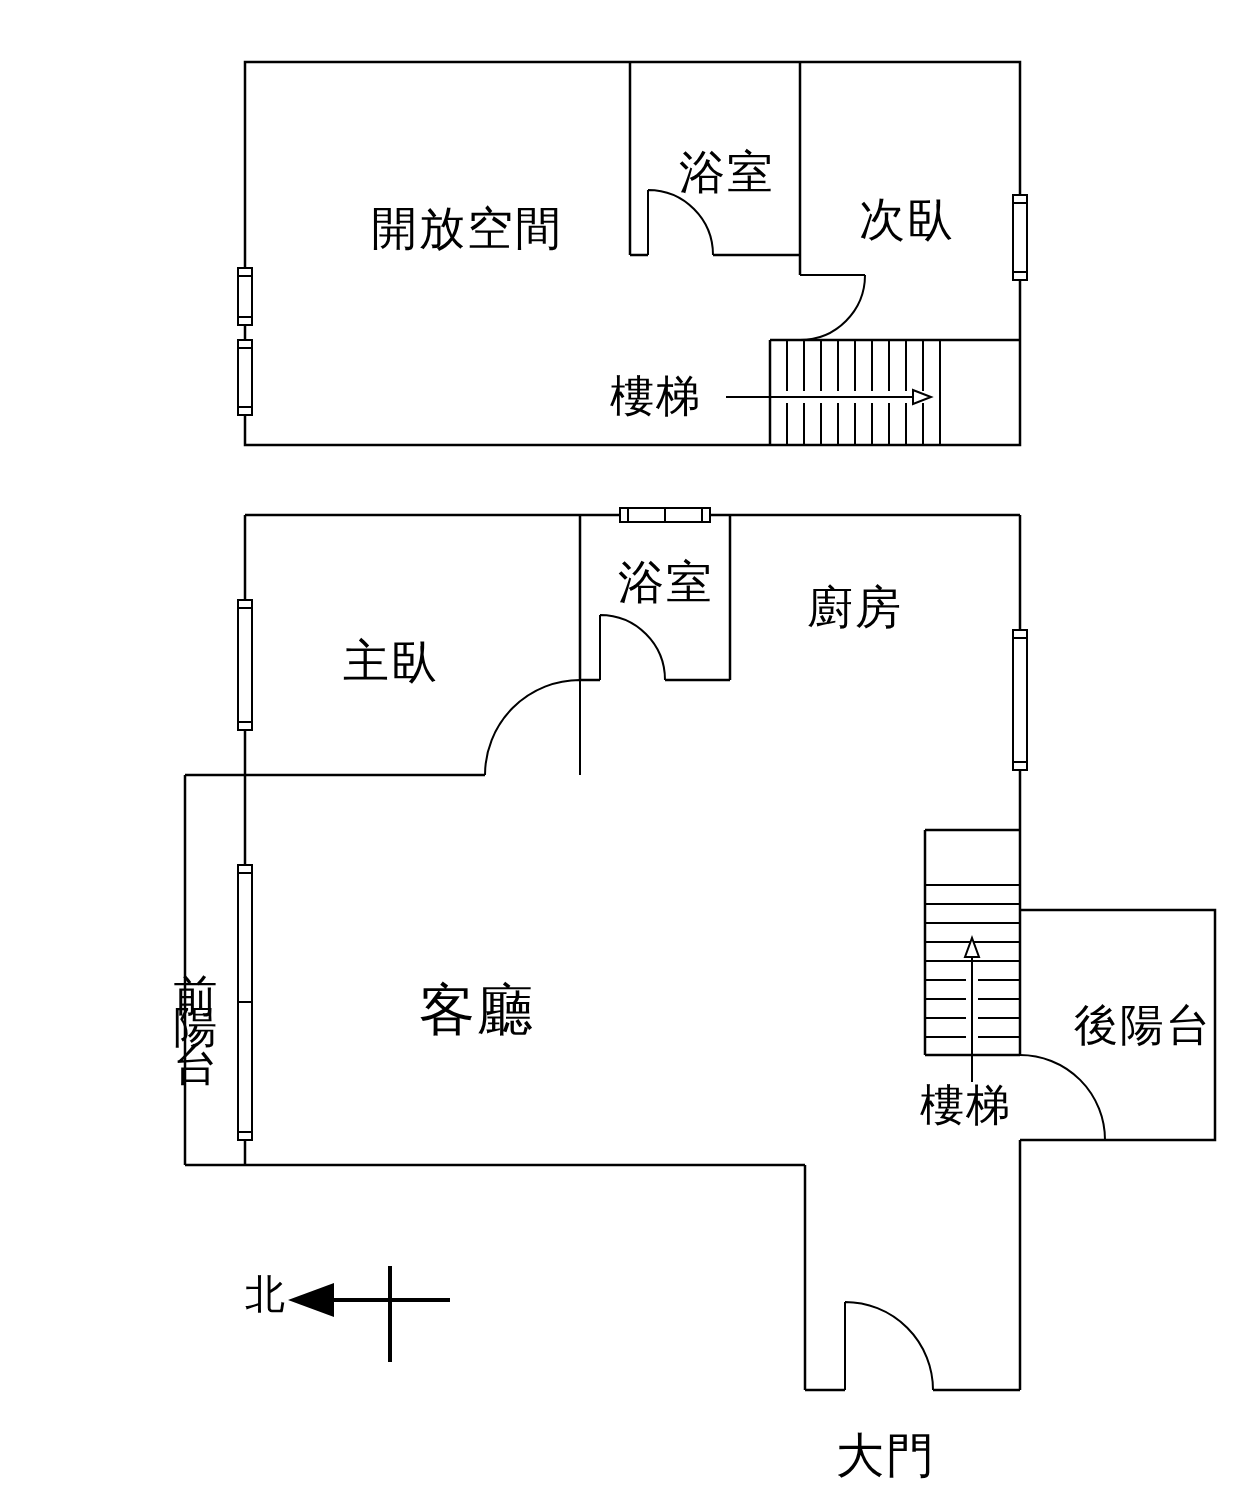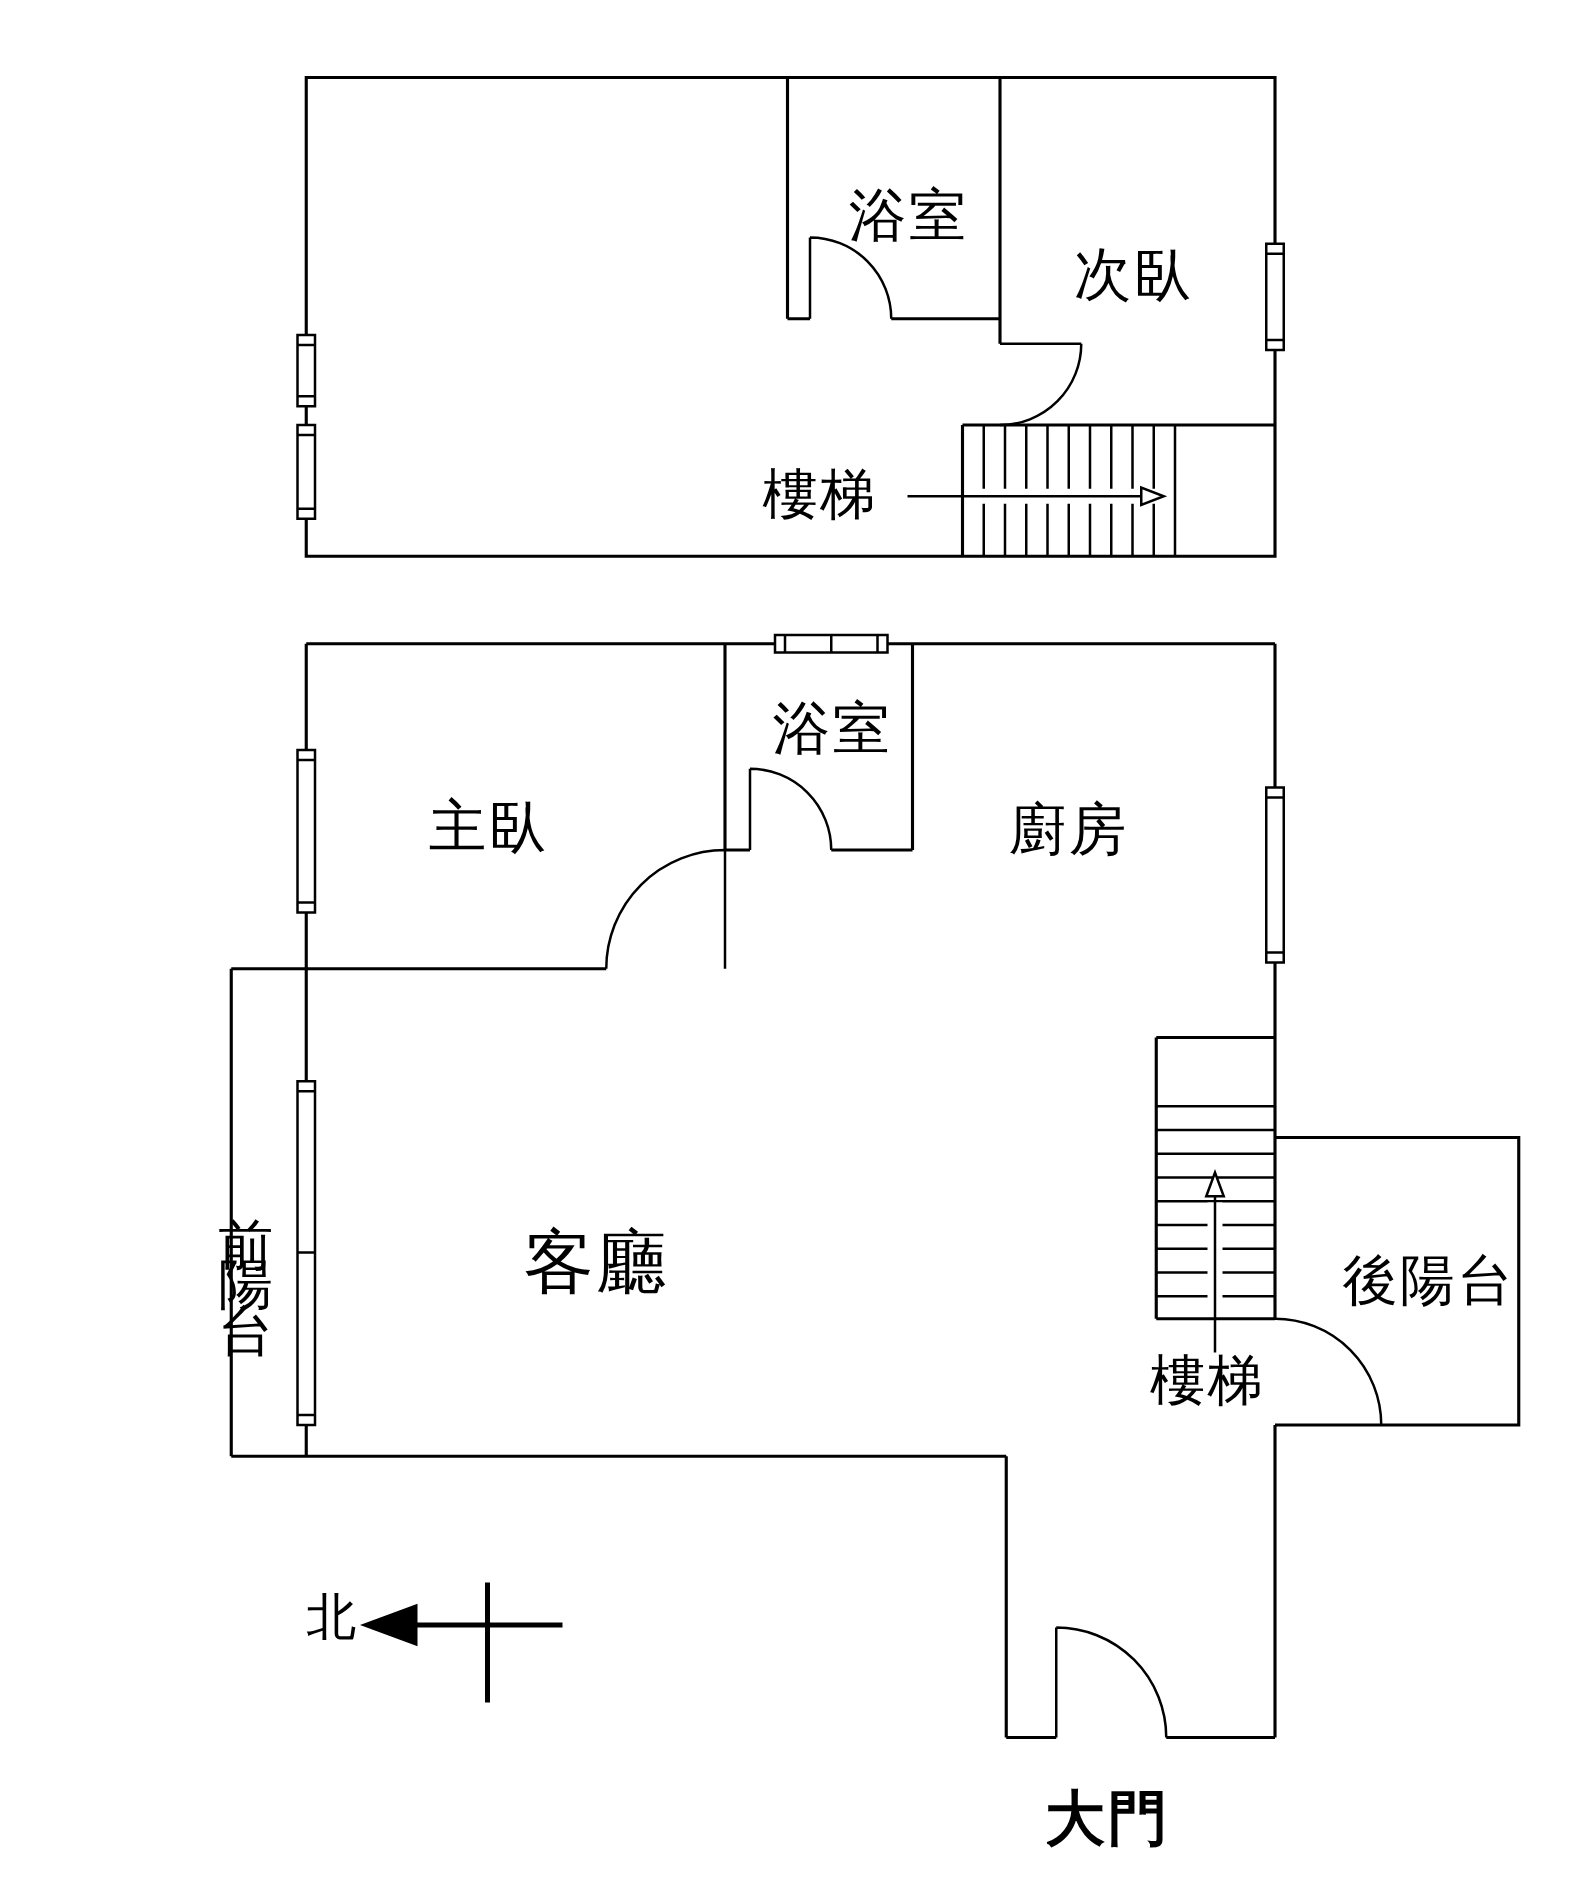--- a/index.html
+++ b/index.html
@@ -112,38 +112,39 @@
         <path d="M1013,638 H1027 M1013,762 H1027" fill="none"></path>
       </g>
     </g>
 
     <g stroke="#000000" fill="none">
       <path d="M298,1300 H450 M390,1266 V1362" stroke-width="4"></path>
       <polygon points="288,1300 334,1283 334,1317" fill="#000000" stroke="none"></polygon>
     </g>
   </svg>
 
+  <div class="lbl" style="left:467px; top:228px; font-size:46px;">開放空間</div>
 
   <div class="lbl" style="left:727px; top:172px; font-size:46px;">浴室</div>
 
   <div class="lbl" style="left:907px; top:207px; font-size:46px;margin-top:12px;">次臥</div>
 
   <div class="lbl" style="left:656px; top:396px; font-size:44px;">樓梯</div>
 
   <div class="lbl" style="left:666px; top:582px; font-size:46px;">浴室</div>
 
   <div class="lbl" style="left:391px; top:661px; font-size:46px;">主臥</div>
 
-  <div class="lbl" style="left:855px; top:663px; font-size:46px;">廚房</div>
+  <div class="lbl" style="left:855px; top:607px; font-size:46px;">廚房</div>
 
   <div class="lbl" style="left:477px; top:1010px; font-size:56px;">客廳</div>
 
   <div class="lbl vertical" style="left:196px; top:990px; font-size:44px;">前陽台</div>
 
   <div class="lbl" style="left:1112px; top:1025px; font-size:44px;margin-left:31px;">後陽台</div>
 
   <div class="lbl" style="left:966px; top:1105px; font-size:44px;">樓梯</div>
 
-  <div class="lbl" style="left:886px; top:1456px; font-size:48px;font-weight:bold;">大門</div>
+  <div class="lbl" style="left:886px; top:1456px; font-size:48px;">大門</div>
 
   <div class="lbl" style="left:266px; top:1294px; font-size:40px;">北</div>
 
 </div>
 
 </body></html>

